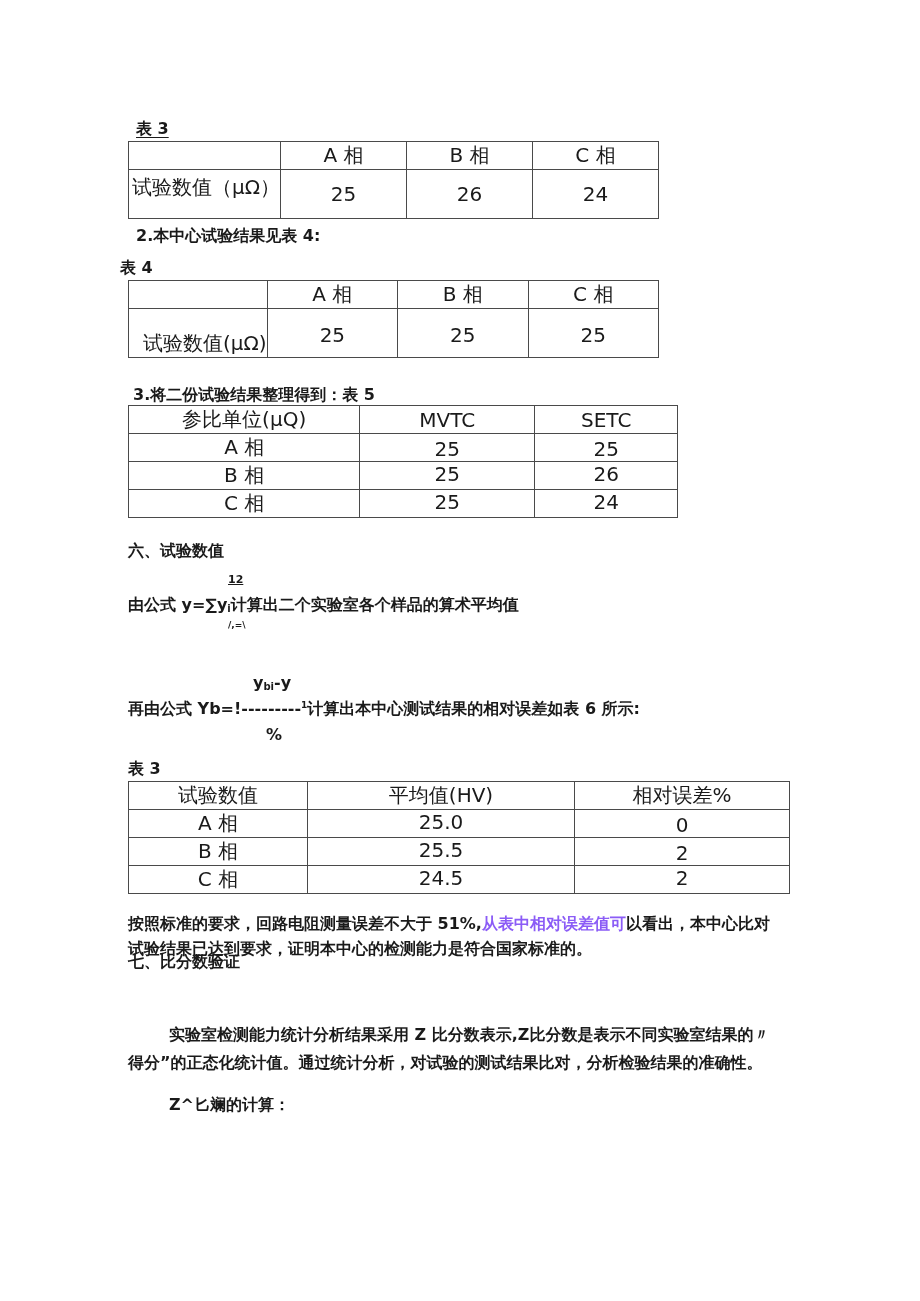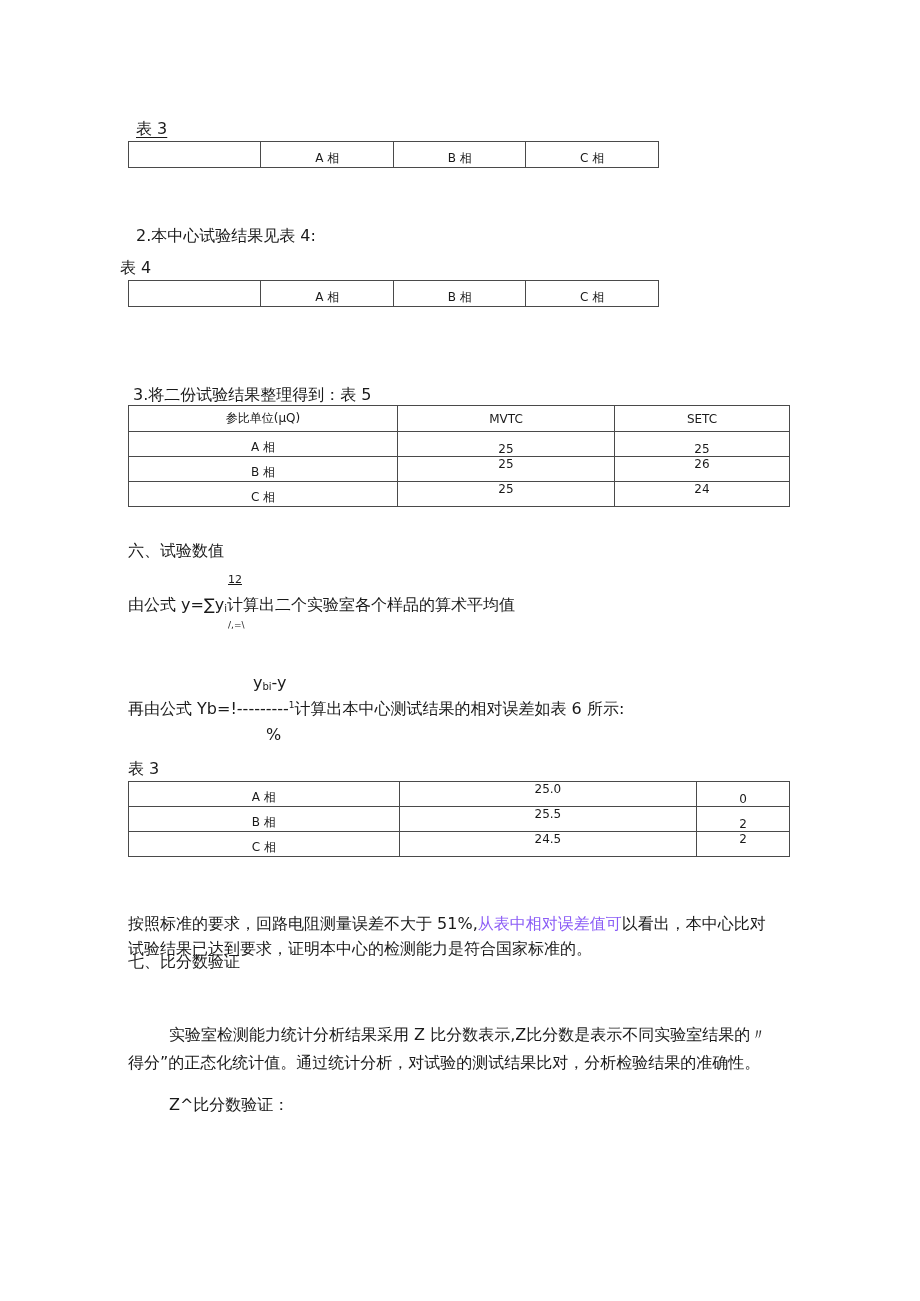--- a/index.html
+++ b/index.html
@@ -1,23 +1,23 @@
 <!DOCTYPE html>
 <html><head>
   <meta charset="utf-8">
   <style>
     html, body { margin: 0; padding: 0; background: #ffffff; }
     body {
       width: 920px; height: 1301px; position: relative; overflow: hidden;
       font-family: "DejaVu Sans", "Liberation Sans", sans-serif;
       color: #1a1a1a;
     }
-    .abs { position: absolute; }
+    .abs { position: absolute; font-weight: bold; }
     .txt { font-size: 16px; line-height: 20px; white-space: nowrap; }
-    table.grid { position: absolute; border-collapse: collapse; font-size: 12px; }
+    table.grid { position: absolute; border-collapse: collapse; font-size: 20px; }
     table.grid td {
       border: 1px solid #4a4a4a;
       text-align: center;
       padding: 0;
       white-space: nowrap;
     }
     .cap-underline { text-decoration: underline; text-underline-offset: 3px; }
     .red { color: #8b5cf6; }
     .small { font-size: 11px; }
     .tiny { font-size: 9px; }
@@ -29,38 +29,50 @@
 
 <div class="abs txt cap-underline" style="left:136px; top:119px;">表 3</div>
 <table class="grid" style="left:128px; top:141px; width:531px;">
   <tbody>
       <tr style="height:26px;">
     <td style="width:132px;"></td>
     <td style="width:132px; vertical-align:bottom;">A 相</td>
     <td style="width:132px; vertical-align:bottom;">B 相</td>
     <td style="width:132px; vertical-align:bottom;">C 相</td>
   </tr>
+  <tr style="height:49px;">
+    <td style="text-align:left; vertical-align:top; padding:4px 0 0 3px;">试验数值（μΩ）</td>
+    <td>25</td>
+    <td>26</td>
+    <td>24</td>
+  </tr>
 </tbody>
   </table>
 
 <div class="abs txt" style="left:136px; top:226px;">2.本中心试验结果见表 4:</div>
 <div class="abs txt" style="left:120px; top:258px;">表 4</div>
 <table class="grid" style="left:128px; top:280px; width:531px;">
   <tbody>
       <tr style="height:26px;">
     <td style="width:132px;"></td>
     <td style="width:132px; vertical-align:bottom;">A 相</td>
     <td style="width:132px; vertical-align:bottom;">B 相</td>
     <td style="width:132px; vertical-align:bottom;">C 相</td>
   </tr>
+  <tr style="height:49px;">
+    <td style="text-align:left; vertical-align:bottom; padding:0 0 0 14px;">试验数值(μΩ)</td>
+    <td style="vertical-align:top; padding-top:14px;">25</td>
+    <td style="vertical-align:top; padding-top:14px;">25</td>
+    <td style="vertical-align:top; padding-top:14px;">25</td>
+  </tr>
 </tbody>
   </table>
 
 <div class="abs txt" style="left:133px; top:385px;">3.将二份试验结果整理得到：表 5</div>
-<table class="grid" style="left:128px; top:405px; width:662px;">
+<table class="grid" style="left:128px; top:405px; width:550px;">
   <tbody>
       <tr style="height:26px;">
     <td style="width:268px;">参比单位(μQ)</td>
     <td style="width:216px;">MVTC</td>
     <td style="width:174px;">SETC</td>
   </tr>
   <tr style="height:25px;">
     <td style="vertical-align:bottom;">A 相</td>
     <td style="vertical-align:bottom;">25</td>
     <td style="vertical-align:bottom;">25</td>
@@ -90,20 +102,25 @@
   <span>y</span><sub class="s">bi</sub><span>-y</span>
 </div>
 <div class="abs txt" style="left:128px; top:695px;">
   <span>再由公式 Yb=!---------</span><sup class="s">1</sup><span>计算出本中心测试结果的相对误差如表 6 所示:</span>
 </div>
 <div class="abs txt" style="left:266px; top:725px;">%</div>
 
 <div class="abs txt" style="left:128px; top:759px;">表 3</div>
 <table class="grid" style="left:128px; top:781px; width:662px;">
   <tbody>
+      <tr style="height:26px;">
+    <td style="width:178px; vertical-align:bottom;">试验数值</td>
+    <td style="width:266px; vertical-align:bottom;">平均值(HV)</td>
+    <td style="width:214px; vertical-align:bottom;">相对误差%</td>
+  </tr>
   <tr style="height:25px;">
     <td style="vertical-align:bottom;">A 相</td>
     <td style="vertical-align:top;">25.0</td>
     <td style="vertical-align:bottom;">0</td>
   </tr>
   <tr style="height:25px;">
     <td style="vertical-align:bottom;">B 相</td>
     <td style="vertical-align:top;">25.5</td>
     <td style="vertical-align:bottom;">2</td>
   </tr>
@@ -116,13 +133,13 @@
   </table>
 
 <div class="abs txt" style="left:128px; top:914px;">
   <span>按照标准的要求，回路电阻测量误差不大于 51%,</span><span class="red">从表中相对误差值可</span><span>以看出，本中心比对</span>
 </div>
 <div class="abs txt" style="left:128px; top:939px;">试验结果已达到要求，证明本中心的检测能力是符合国家标准的。</div>
 
 <div class="abs txt" style="left:128px; top:952px;">七、比分数验证</div>
 <div class="abs txt" style="left:169px; top:1019px;margin-top:6px;">实验室检测能力统计分析结果采用 Z 比分数表示,Z比分数是表示不同实验室结果的〃</div>
 <div class="abs txt" style="left:128px; top:1053px;">得分”的正态化统计值。通过统计分析，对试验的测试结果比对，分析检验结果的准确性。</div>
-<div class="abs txt" style="left:169px; top:1095px;">Z^比分数验证：</div>
+<div class="abs txt" style="left:169px; top:1095px;">Z^匕斓的计算：</div>
 
 </body></html>

